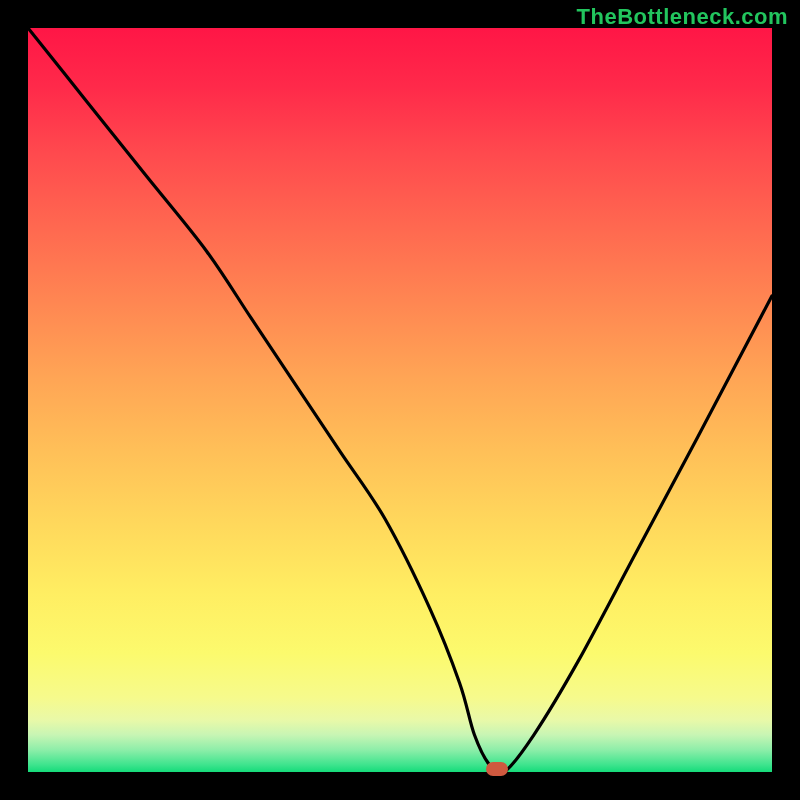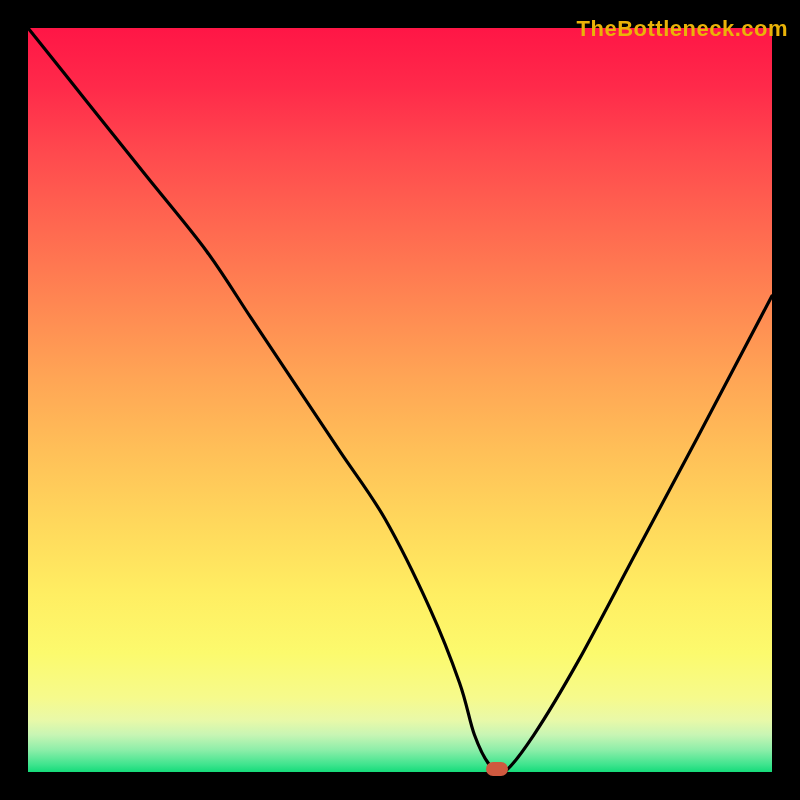--- a/index.html
+++ b/index.html
@@ -11,26 +11,26 @@
     overflow: hidden;
   }
   .frame {
     position: relative;
     width: 800px;
     height: 800px;
     background: #000;
   }
   .watermark {
     position: absolute;
-    top: 16px;
+    top: 4px;
     right: 12px;
     font-family: Arial, Helvetica, sans-serif;
     font-size: 22px;
     font-weight: 600;
-    color: #eab308;
+    color: #22c55e;
     letter-spacing: 0.5px;
     z-index: 3;
   }
   .plot-area {
     position: absolute;
     left: 28px;
     top: 28px;
     width: 744px;
     height: 744px;
     

